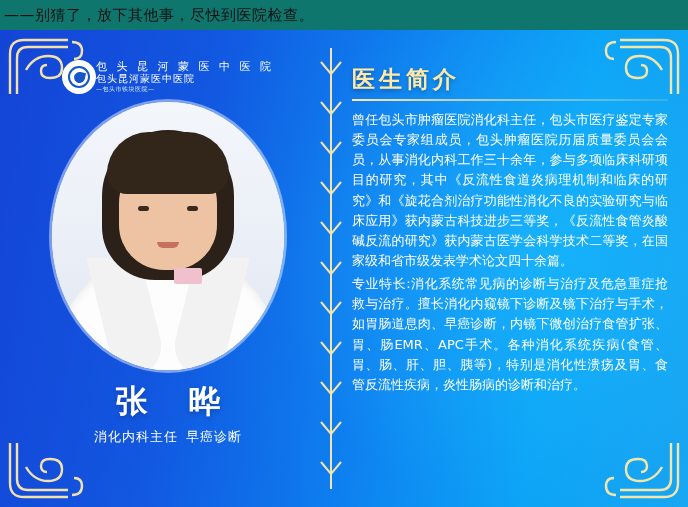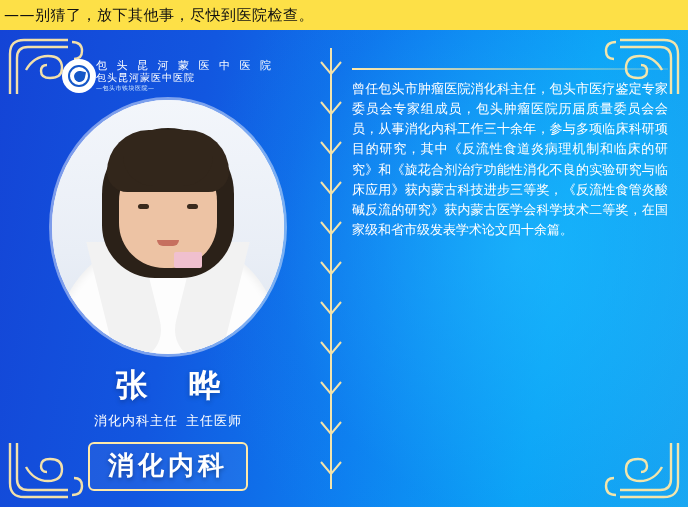--- a/index.html
+++ b/index.html
@@ -13,21 +13,21 @@
     overflow: hidden;
     font-family: "DejaVu Sans", "Liberation Sans", sans-serif;
   }
 
   
   .caption-bar {
     height: 30px;
     display: flex;
     align-items: center;
     padding-left: 4px;
-    background: #fde047;
+    background: #0f766e;
   }
   .caption-text {
     font-size: 15px;
     color: #111111;
     letter-spacing: 0.5px;
     white-space: nowrap;
   }
 
   
   .poster {
@@ -418,28 +418,27 @@
       <div class="p-eye l"></div>
       <div class="p-eye r"></div>
       <div class="p-mouth"></div>
       <div class="p-badge"></div>
     </div>
 
     <div class="doctor-name">张  晔</div>
 
     <div class="doctor-titles">
       <span>消化内科主任</span>
-      <span>主任医师</span>
+      <span>早癌诊断</span>
     </div>
 
-    <div class="dept-plate">
-      <span>消化内科</span>
-    </div>
   </div>
 
   <div class="right-panel">
+    <div class="intro-title">医生简介</div>
     <div class="title-rule"></div>
     <div class="bio">
       <p>曾任包头市肿瘤医院消化科主任，包头市医疗鉴定专家委员会专家组成员，包头肿瘤医院历届质量委员会会员，从事消化内科工作三十余年，参与多项临床科研项目的研究，其中《反流性食道炎病理机制和临床的研究》和《旋花合剂治疗功能性消化不良的实验研究与临床应用》获内蒙古科技进步三等奖，《反流性食管炎酸碱反流的研究》获内蒙古医学会科学技术二等奖，在国家级和省市级发表学术论文四十余篇。</p>
+      <p>专业特长:消化系统常见病的诊断与治疗及危急重症抢救与治疗。擅长消化内窥镜下诊断及镜下治疗与手术，如胃肠道息肉、早癌诊断，内镜下微创治疗食管扩张、胃、肠EMR、APC手术。各种消化系统疾病(食管、胃、肠、肝、胆、胰等)，特别是消化性溃疡及胃、食管反流性疾病，炎性肠病的诊断和治疗。</p>
     </div>
   </div>
 
 </div>
 
 </body></html>

